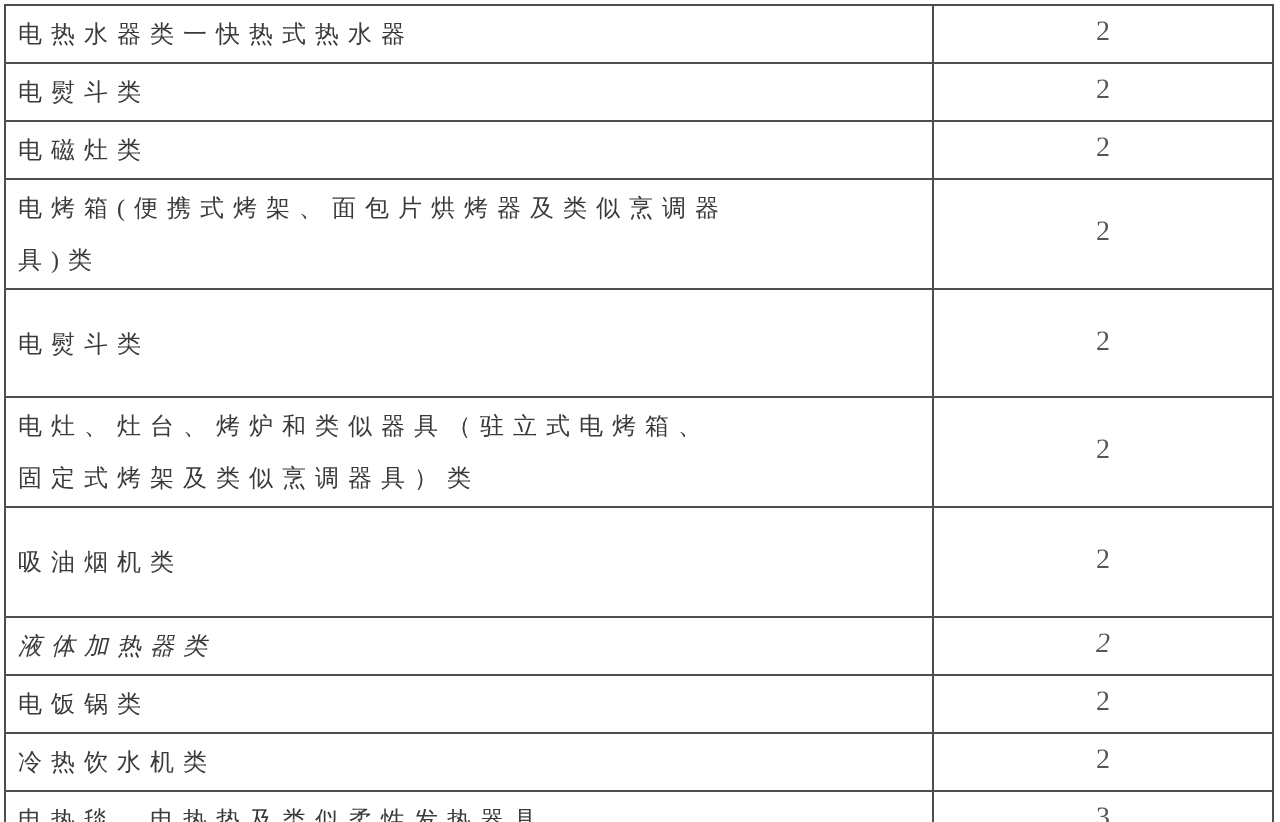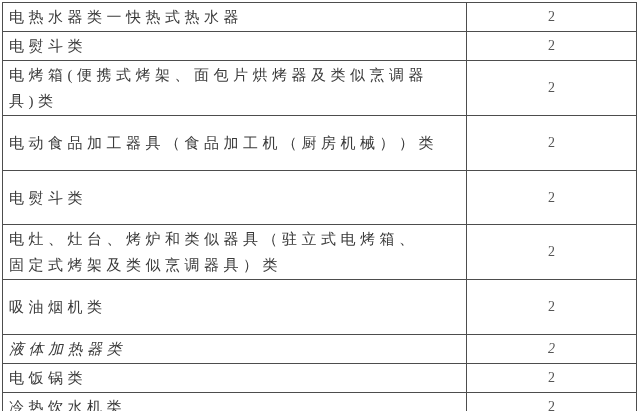--- a/index.html
+++ b/index.html
@@ -26,21 +26,21 @@
     background: #ffffff;
     z-index: 1;
   }
   table.doc-table td {
     border: 1.5px solid #4d4d4d;
     overflow: hidden;
   }
   td.cat {
     width: 455px;
     padding: 1px 2px 1px 6px;
-    font-size: 15px;
+    font-size: 12px;
     letter-spacing: 4.5px;
     line-height: 26px;
     color: #3a3a3a;
     white-space: pre-line;
     vertical-align: middle;
   }
   td.val {
     text-align: center;
     vertical-align: middle;
     font-size: 14px;
@@ -83,26 +83,26 @@
   <tbody>
     <tr>
       <td class="cat">电热水器类一快热式热水器</td>
       <td class="val">2</td>
     </tr>
     <tr>
       <td class="cat">电熨斗类</td>
       <td class="val">2</td>
     </tr>
     <tr>
-      <td class="cat">电烤箱(便携式烤架、面包片烘烤器及类似烹调器
-具)类</td>
+      <td class="cat">电磁灶类</td>
       <td class="val">2</td>
     </tr>
     <tr>
-      <td class="cat">电动食品加工器具（食品加工机（厨房机械））类</td>
+      <td class="cat">电烤箱(便携式烤架、面包片烘烤器及类似烹调器
+具)类</td>
       <td class="val">2</td>
     </tr>
     <tr>
       <td class="cat">电熨斗类</td>
       <td class="val">2</td>
     </tr>
     <tr>
       <td class="cat">电灶、灶台、烤炉和类似器具（驻立式电烤箱、
 固定式烤架及类似烹调器具）类</td>
       <td class="val">2</td>

